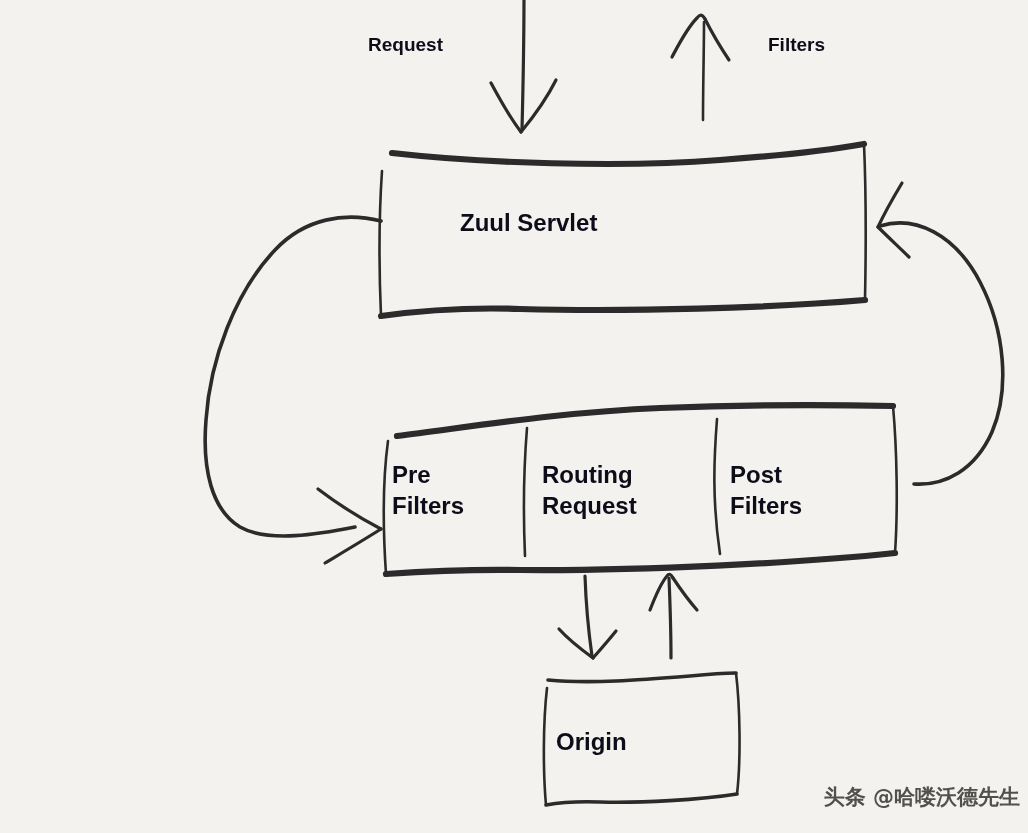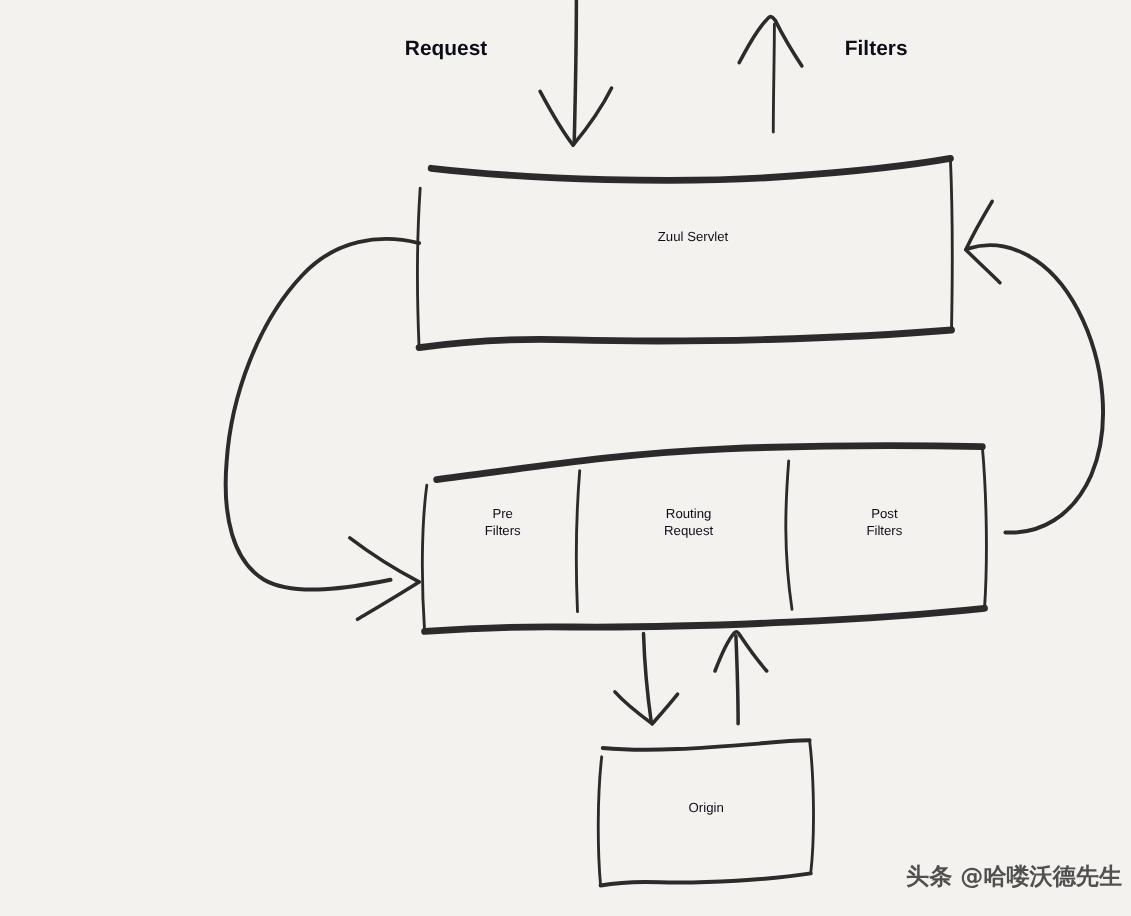--- a/index.html
+++ b/index.html
@@ -54,24 +54,23 @@
     font-size: 19px;
     font-weight: bold;
     color: #0d0d1a;
     white-space: nowrap;
   }
   #request-label { left: 368px; top: 34px; }
   #response-label { left: 768px; top: 34px; }
 
   .node-label {
     position: absolute;
-    font-size: 12px;
-    font-weight: normal;
+    font-size: 24px;
+    font-weight: bold;
     color: #0d0d1a;
-    text-align: center;
     line-height: 1.28;
     white-space: pre-line;
   }
   #servlet-label {
     left: 460px; top: 208px; width: 340px;
   }
   #pre-label   { left: 392px; top: 460px; width: 130px; }
   #routing-label { left: 542px; top: 460px; width: 168px; }
   #post-label  { left: 730px; top: 460px; width: 148px; }
   #origin-label { left: 556px; top: 727px; width: 172px; }

